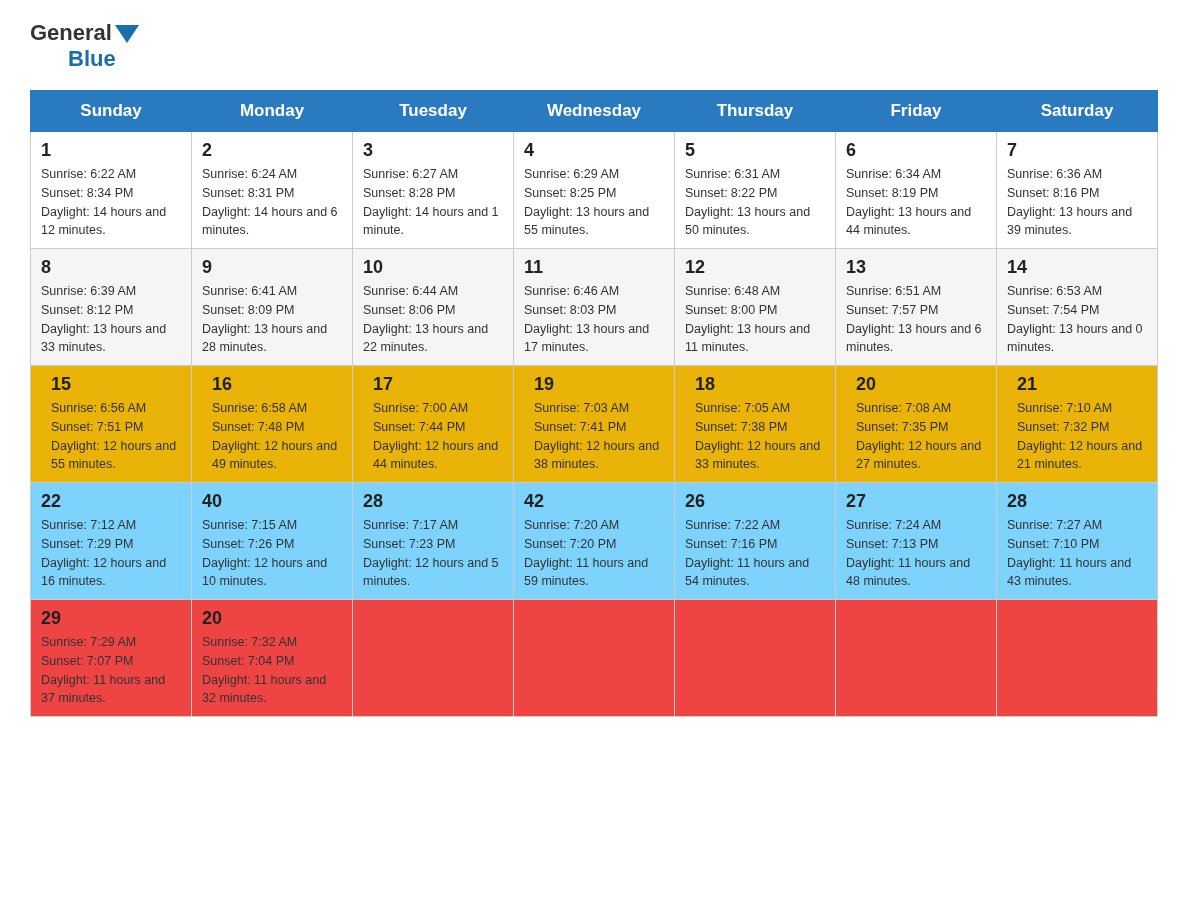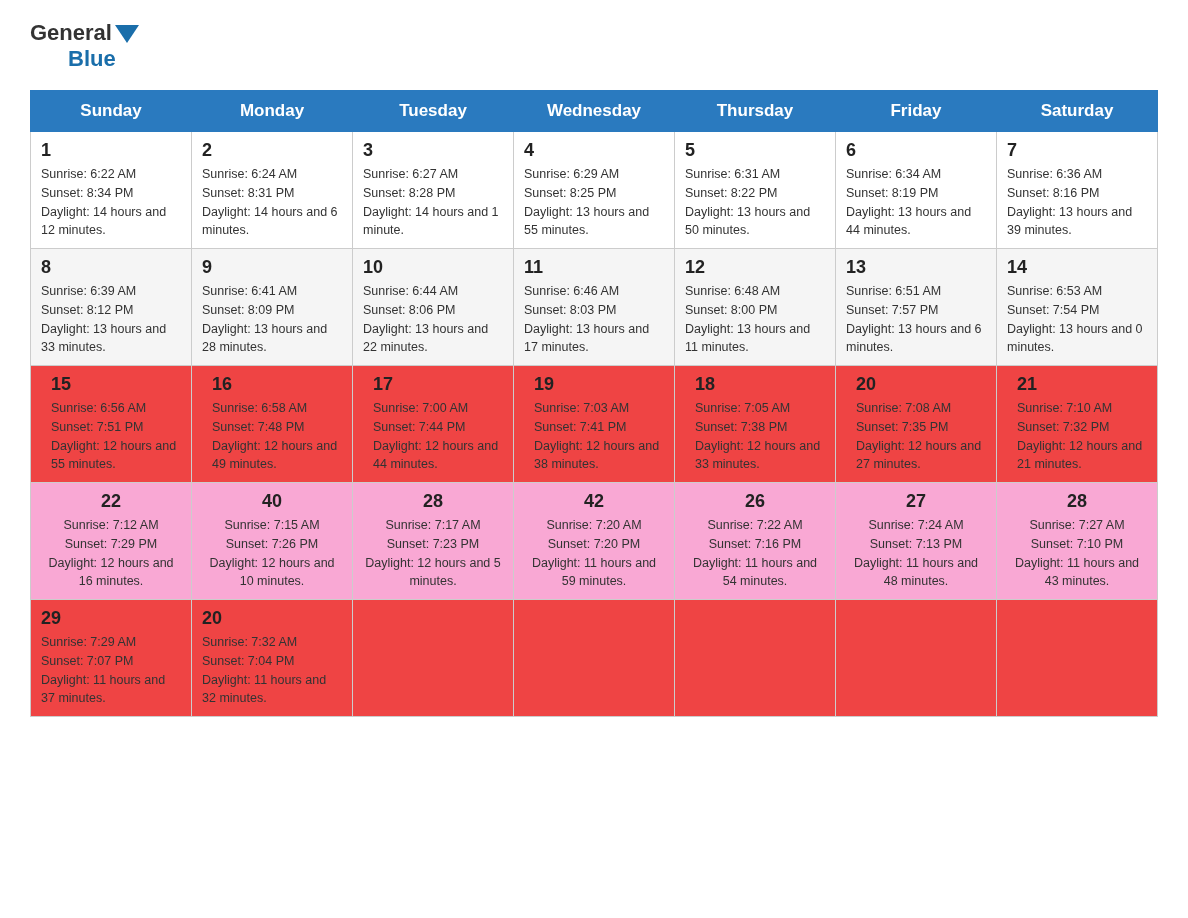--- a/index.html
+++ b/index.html
@@ -90,22 +90,22 @@
       font-size: 12.5px;
       color: #333;
       line-height: 1.5;
     }
     .empty-cell {
       background: #fff;
     }
     
     .row-1 td { background: #ffffff; }
     .row-2 td { background: #f5f5f5; }
-    .row-3 td { background: #ef4444; padding-left: 20px; }
-    .row-4 td { background: #f9a8d4; text-align: center; }
+    .row-3 td { background: #eab308; padding-left: 20px; }
+    .row-4 td { background: #7dd3fc; }
     .row-5 td { background: #ef4444; }
   </style>
 </head>
 <body>
 
 <div class="header">
   <div class="logo">
     <div class="logo-text">
       <span class="logo-general">General</span>
       <span class="logo-arrow"></span>

